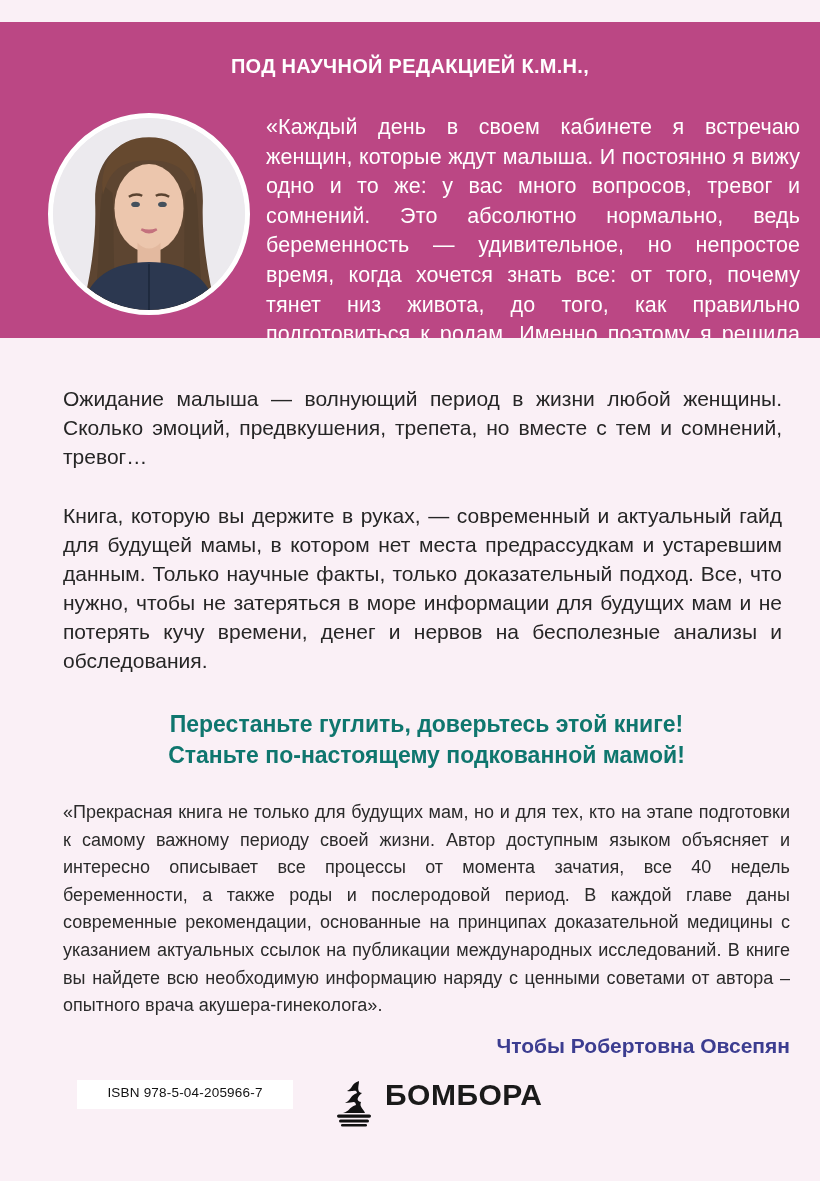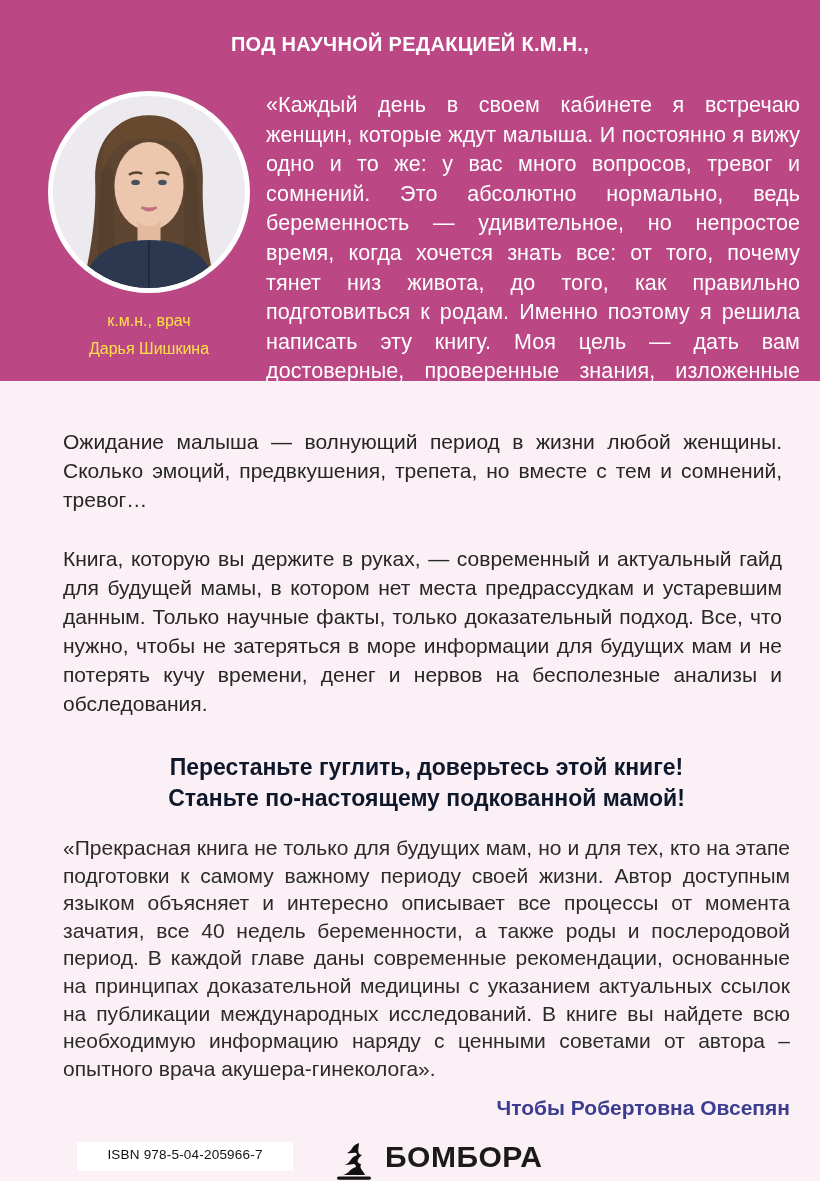--- a/index.html
+++ b/index.html
@@ -6,25 +6,26 @@
   body{
     width:820px;height:1181px;
     font-family:"Liberation Sans","DejaVu Sans",sans-serif;
     -webkit-font-smoothing:antialiased;
     background:#faf0f6;
   }
   .page{width:820px;height:1181px;overflow:hidden;position:relative;}
 
   
   .top{
-    height:381px;
+    height:316px;
     background:#bb4784;
     color:#ffffff;
     box-sizing:border-box;
     overflow:hidden;
+    margin-top:22px;
   }
   .top-heading{
     padding-top:31px;
     text-align:center;
     font-weight:bold;
     font-size:20px;
     line-height:27px;
     letter-spacing:.3px;
   }
   .top-content{
@@ -63,29 +64,29 @@
     padding:46px 30px 0 63px;
     color:#262626;
   }
   .para{
     font-size:21px;
     line-height:29px;
     text-align:justify;
     margin:0 8px 30px 0;
   }
   .headline{
-    margin:34px 0 20px 0;
-    text-align:center;
-    color:#0f172a;
+    margin:34px 0 28px 0;
+    text-align:center;
+    color:#0f766e;
     font-weight:bold;
     font-size:23px;
     line-height:31px;
   }
   .endorsement{
-    font-size:21px;
+    font-size:18px;
     line-height:27.6px;
     text-align:justify;
     margin:0;
     color:#2b2b2b;
   }
   .endorser{
     margin-top:14px;
     text-align:right;
     color:#3c3d90;
     font-weight:bold;

